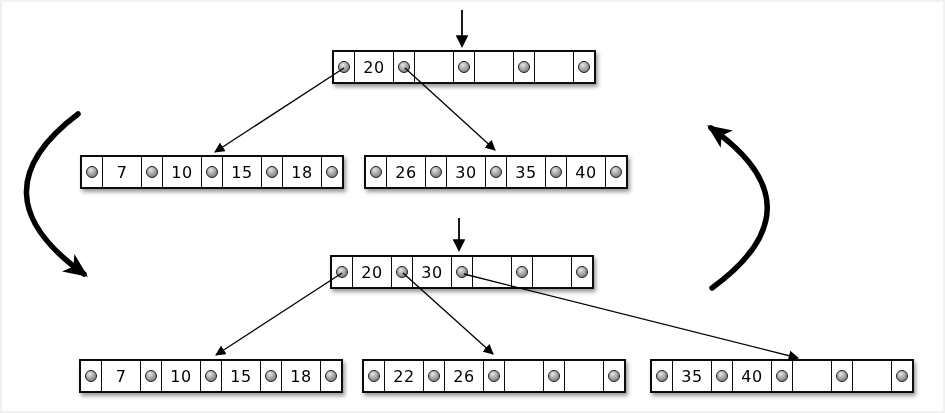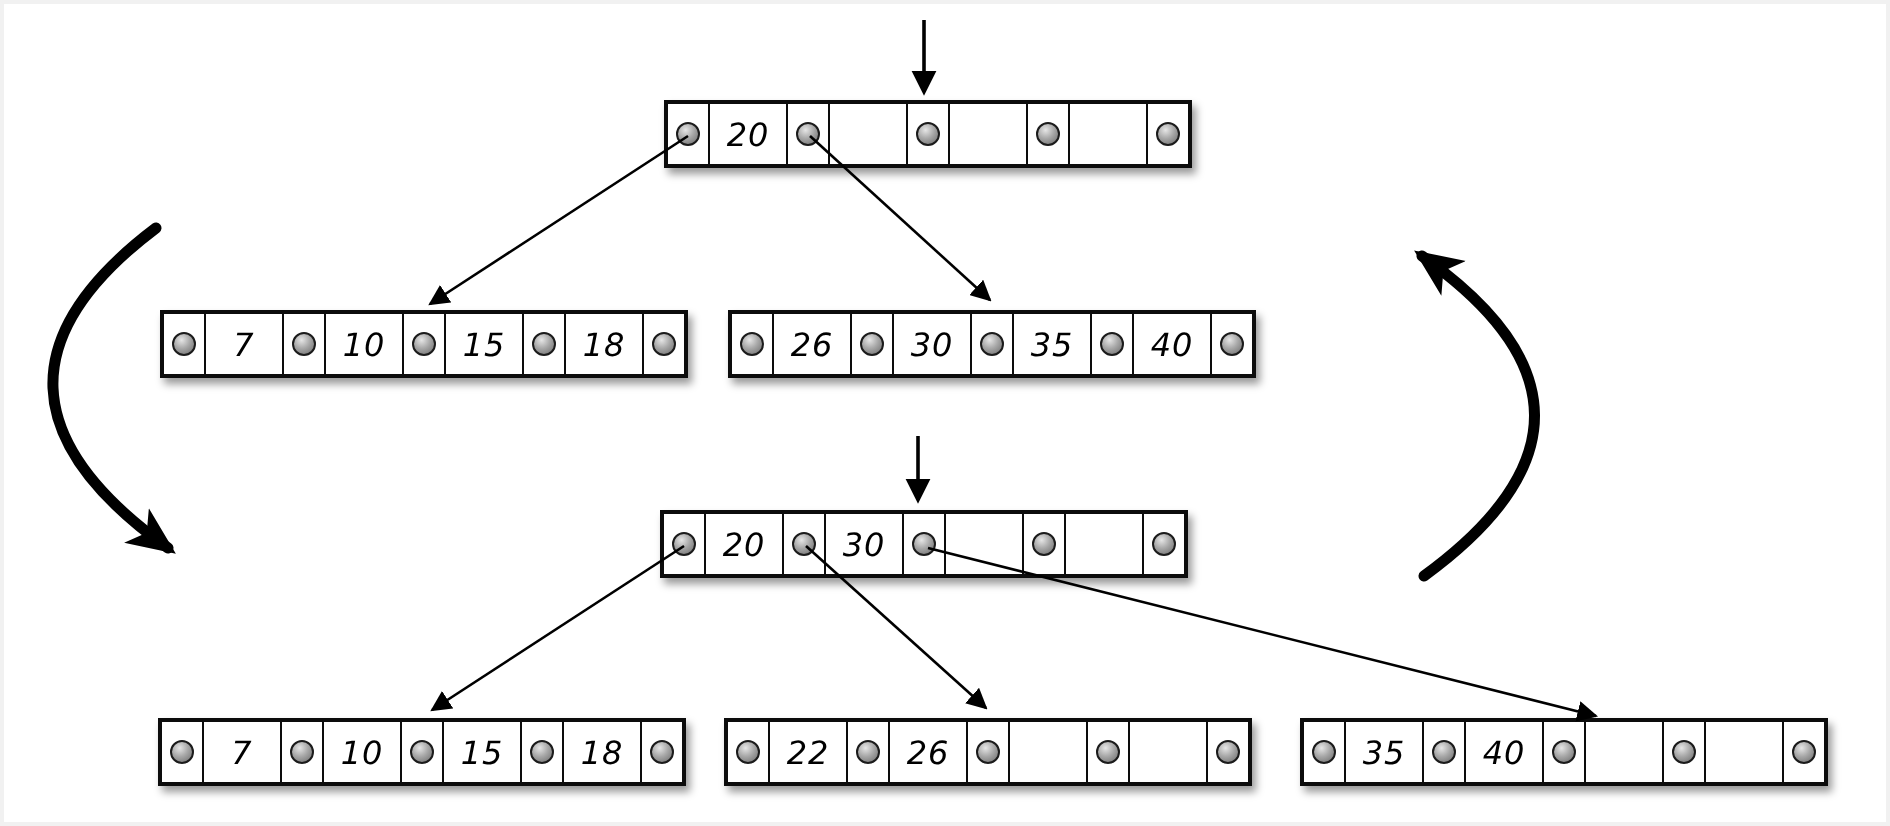--- a/index.html
+++ b/index.html
@@ -21,21 +21,20 @@
     z-index: 5;
   }
   .node {
     position: absolute;
     display: flex;
     height: 30px;
     background: #ffffff;
     border: 2px solid #0c0c0c;
     box-shadow: 2px 3px 4px rgba(0,0,0,0.40);
     z-index: 2;
-    font-style: italic;
   }
   .cell {
     display: flex;
     align-items: center;
     justify-content: center;
     height: 100%;
   }
   .cell + .cell { border-left: 1.5px solid #0c0c0c; }
   .ptr { width: 20px; }
   .key {

